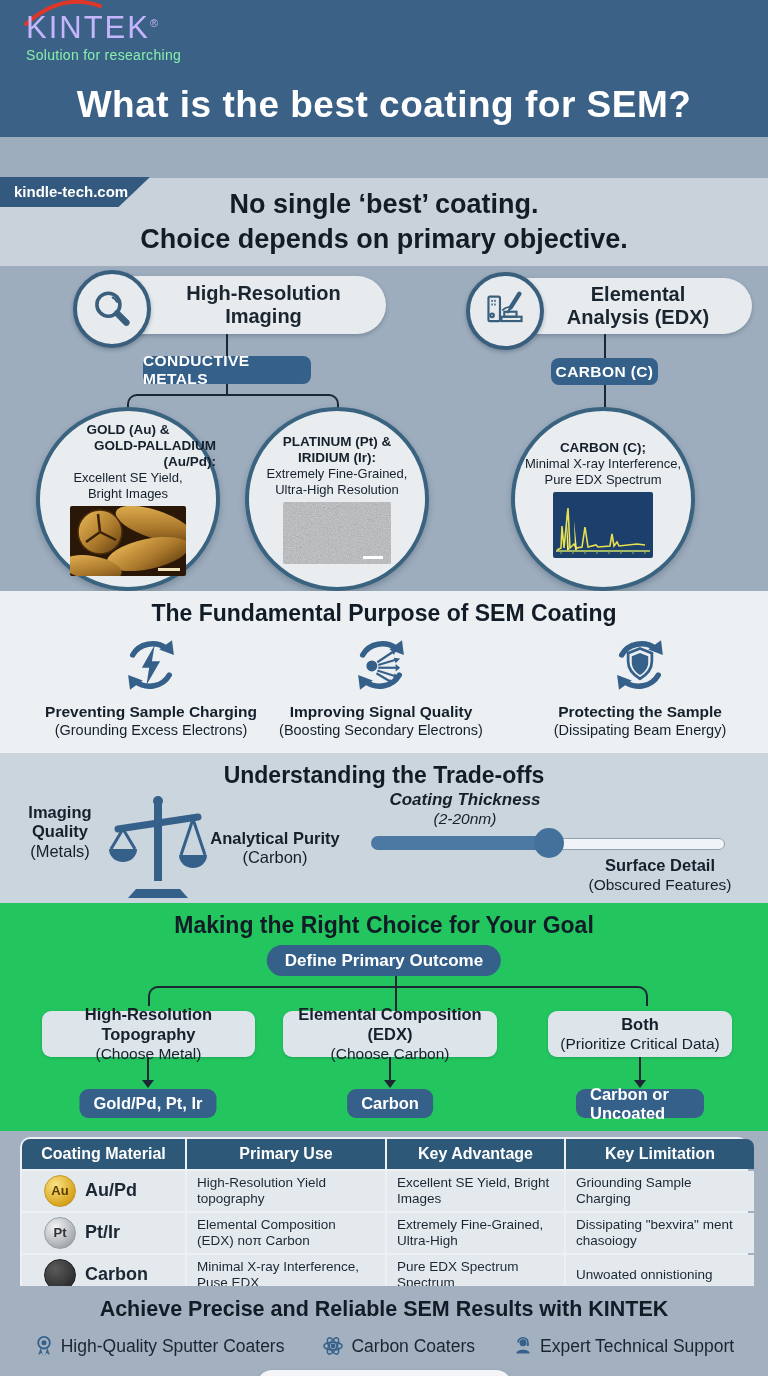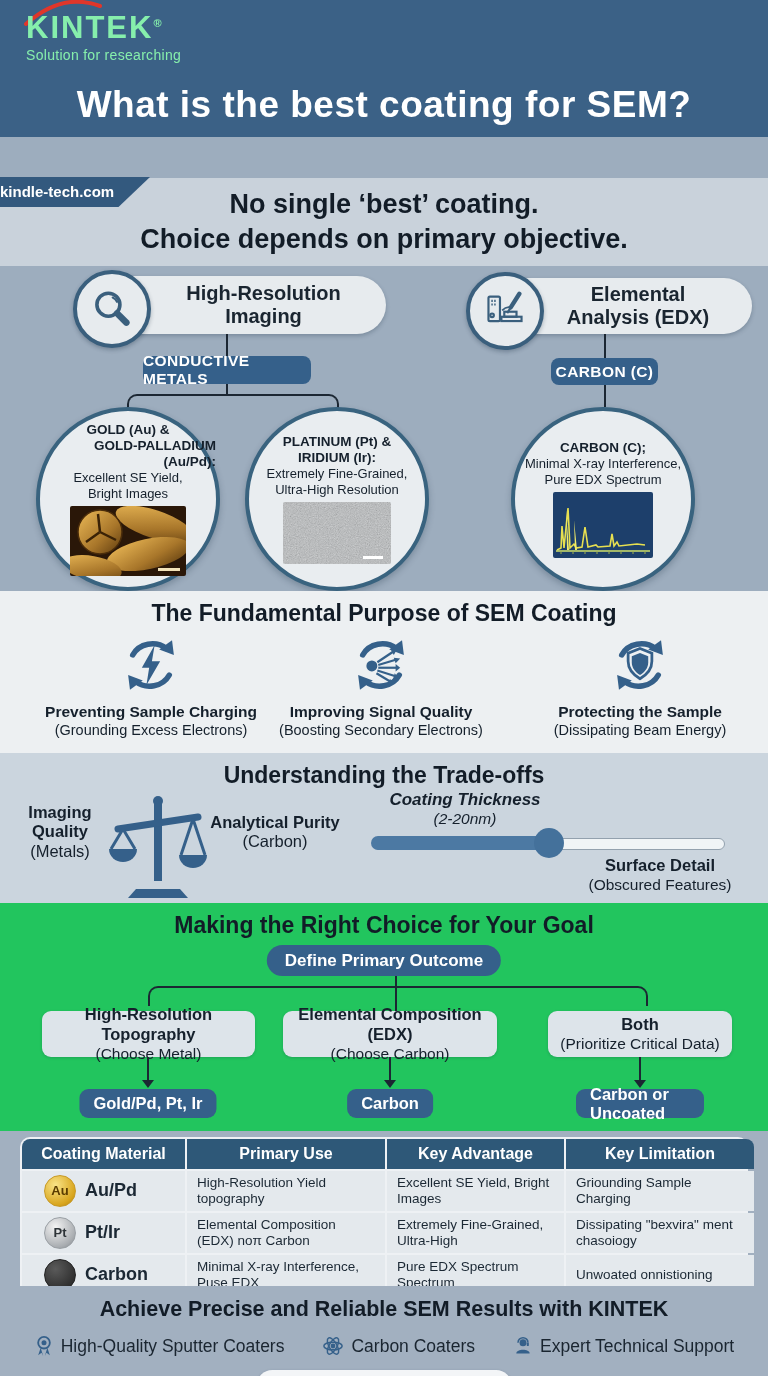--- a/index.html
+++ b/index.html
@@ -3,31 +3,31 @@
 <meta charset="utf-8">
 <style>
   html,body{margin:0;padding:0;}
   body{width:768px;font-family:"Liberation Sans",sans-serif;color:#15202c;background:#9dadbe;}
   .page{position:relative;width:768px;height:1376px;overflow:hidden;}
   section{position:relative;width:768px;box-sizing:border-box;}
 
   
   .header{height:137px;background:#3b6186;}
   .logo{position:absolute;left:26px;top:12px;}
-  .logo-row{position:relative;font-weight:700;font-size:31px;letter-spacing:2px;color:#86efac;line-height:1;}
+  .logo-row{position:relative;font-weight:400;font-size:31px;letter-spacing:2px;color:#c4b5fd;line-height:1;}
   .logo-row sup{font-size:11px;letter-spacing:0;}
   .swoosh{position:absolute;left:-4px;top:-12px;}
   .tagline{color:#86efac;font-size:14px;margin-top:4px;letter-spacing:.3px;}
   .main-title{position:absolute;left:0;right:0;top:84px;text-align:center;color:#fff;font-size:37px;font-weight:700;letter-spacing:.5px;}
 
   
   .subtitle{height:88px;background:#c9d2db;}
   .ribbon{position:absolute;left:0;top:-1px;width:150px;height:30px;background:#33597e;
           clip-path:polygon(0 0,100% 0,79% 100%,0 100%);color:#fff;font-weight:700;font-size:15px;
-          line-height:30px;box-sizing:border-box;}
+          line-height:30px;padding-left:14px;box-sizing:border-box;}
   .sub-lines{padding-top:9px;text-align:center;font-weight:700;font-size:27px;line-height:1.28;color:#121c27;margin-top:41px;}
 
   
   .branches{height:325px;background:#9dadbe;}
   .hpill{position:absolute;background:#e7ebee;border-radius:30px;box-shadow:0 2px 4px rgba(20,40,60,.25);
          display:flex;align-items:center;justify-content:center;text-align:center;font-weight:700;font-size:20px;line-height:1.15;color:#1a2530;}
   .icircle{position:absolute;border-radius:50%;background:#e7ebee;border:4px solid #3a5f7d;
            display:flex;align-items:center;justify-content:center;box-shadow:0 2px 4px rgba(20,40,60,.3);}
   .cat-pill{position:absolute;background:#35608a;border-radius:8px;color:#fff;font-weight:700;font-size:15.5px;
             display:flex;align-items:center;justify-content:center;letter-spacing:.4px;}
@@ -300,21 +300,21 @@
         <path d="M3,60 a14,13 0 0 0 28,0 z"></path>
         <path d="M73,66 a14,13 0 0 0 28,0 z"></path>
         <path d="M30,100 h44 l8,9 h-60 z"></path>
       </svg>
     </div>
     <div class="tlabel" style="left:16px;top:50px;width:88px;">
       <div class="b">Imaging</div>
       <div class="b">Quality</div>
       <div>(Metals)</div>
     </div>
-    <div class="tlabel" style="left:205px;top:60px;width:140px;">
+    <div class="tlabel" style="left:205px;top:76px;width:140px;">
       <div class="b">Analytical Purity</div>
       <div>(Carbon)</div>
     </div>
     <div class="slider-label">
       <div class="b">Coating Thickness</div>
       <div class="n">(2-20nm)</div>
     </div>
     <div class="track"></div>
     <div class="fill"></div>
     <div class="knob"></div>

